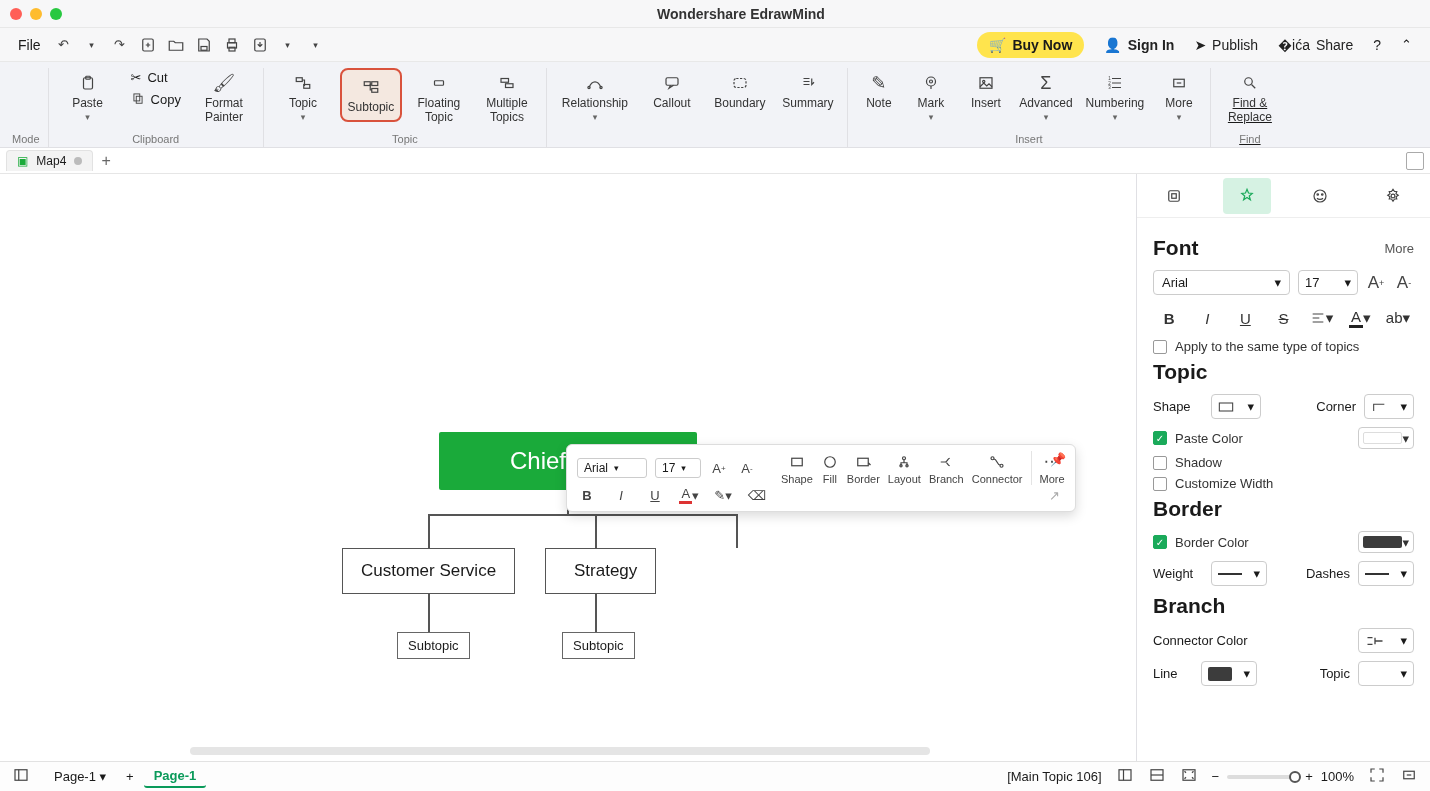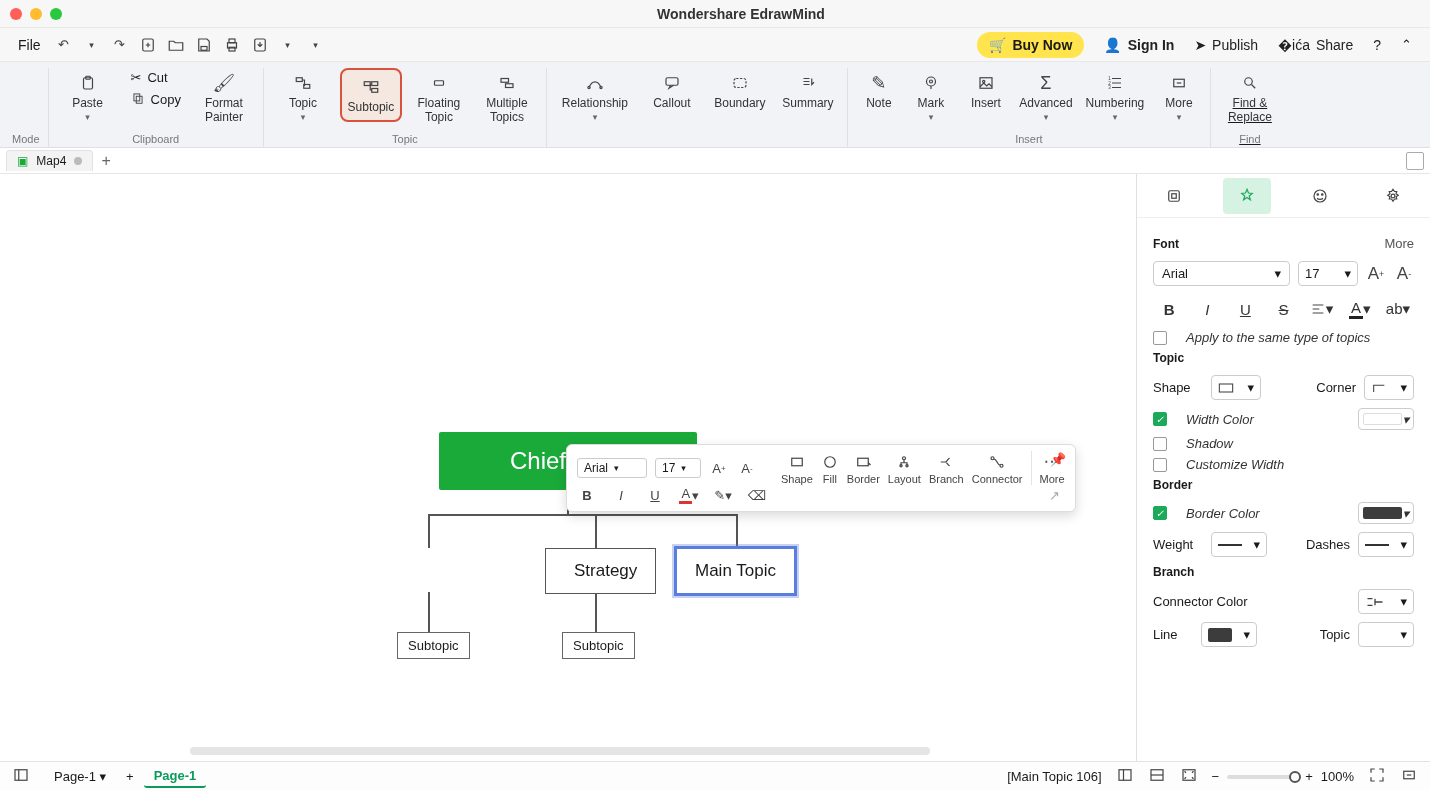--- a/index.html
+++ b/index.html
@@ -67,28 +67,28 @@
 .ficon .ic{font-size:17px;height:20px;display:flex;align-items:center;}
 .ft-small{width:20px;height:20px;display:flex;align-items:center;justify-content:center;color:#444;}
 
 
 .rpanel { position:absolute; top:174px; bottom:30px; right:0; width:294px; border-left:1px solid #e0e0e4; background:#fff; display:flex; flex-direction:column; }
 .rtabs { height:44px; display:flex; justify-content:space-around; align-items:center; border-bottom:1px solid #eee;}
 .rtab{width:48px;height:36px;display:flex;align-items:center;justify-content:center;border-radius:4px;}
 .rtab.active{background:#d6f2e3;}
 .rbody{flex:1;overflow:auto;padding:12px 16px;}
 .rsec-h{display:flex;justify-content:space-between;align-items:center;margin:6px 0 10px;}
-.rsec-h .t{font-weight:700;font-size:12px;}
+.rsec-h .t{font-weight:700;font-size:21px;}
 .rsec-h .more{font-size:13px;color:#555;}
 .rline{display:flex;align-items:center;gap:8px;margin:8px 0;}
 .rsel{flex:1;border:1px solid #ccc;border-radius:4px;padding:4px 8px;display:flex;align-items:center;justify-content:space-between;font-size:13px;background:#fff;}
 .rsmallsel{width:60px;border:1px solid #ccc;border-radius:4px;padding:4px 6px;display:flex;justify-content:space-between;align-items:center;font-size:13px;}
 .rbtns{display:flex;gap:6px;margin:6px 0;}
 .rbtns .b{width:36px;height:30px;display:flex;align-items:center;justify-content:center;border-radius:4px;font-size:15px;color:#333;}
-.chk{display:flex;align-items:center;gap:19px;font-size:13px;color:#333;margin:6px 0;font-style:italic;}
+.chk{display:flex;align-items:center;gap:8px;font-size:13px;color:#333;margin:6px 0;}
 .chk .box{width:14px;height:14px;border:1px solid #999;border-radius:2px;display:flex;align-items:center;justify-content:center;color:#fff;font-size:10px;}
 .chk .box.checked{background:#1aaa5a;border-color:#1aaa5a;}
 .swatch{width:56px;height:22px;border:1px solid #ccc;border-radius:4px;display:flex;align-items:center;justify-content:space-between;padding:0 4px;}
 .sw-fill{flex:1;height:12px;border-radius:2px;}
 svg.ics{width:18px;height:18px;stroke:#444;fill:none;stroke-width:1.6;}
 
 
 .status { position:absolute; bottom:0; left:0; right:0; height:30px; border-top:1px solid #e2e2e2; background:#fdfdfd; display:flex; align-items:center; padding:0 12px; gap:14px; font-size:13px;}
 .status .pages{display:flex;align-items:center;gap:10px;}
 .status .page-btn{padding:3px 10px;border-radius:3px;}
@@ -390,22 +390,22 @@
     <div class="conn" style="left:736px;top:340px;width:2px;height:34px;"></div>
 
     <div class="conn" style="left:428px;top:418px;width:2px;height:40px;"></div>
 
     <div class="conn" style="left:595px;top:418px;width:2px;height:40px;"></div>
 
     <div class="node-root">
         <span>Chief Mark</span>
       </div>
 
+    <div class="node-mt" style="left:342px;top:374px;"><span>Customer Service</span></div>
     <div class="node-mt" style="left:545px;top:374px;padding-left:28px;"><span>Strategy</span></div>
-    <div class="node-mt node-sel" style="left:674px;top:372px;"><span>Main Topic</span></div>
 
     <div class="node-sub" style="left:397px;top:458px;"><span>Subtopic</span></div>
     <div class="node-sub" style="left:562px;top:458px;"><span>Subtopic</span></div>
 
     <div class="float-tb">
       <div class="row1">
         <div class="fsel" style="width:70px">
             <span>Arial</span>
             <span style="font-size:9px">▾</span>
           </div>
@@ -569,21 +569,21 @@
       <span>Corner</span>
       <div class="rsmallsel" style="width:50px">
           <svg class="ics" style="width:16px;height:12px" viewBox="0 0 24 16">
             <path d="M4 14V4h16"></path>
           </svg>
           <span>▾</span>
         </div>
     </div>
     <div class="chk">
         <span class="box checked">✓</span>
-        <span>Width Color</span>
+        <span>Paste Color</span>
         <span style="flex:1"></span>
         <div class="swatch">
           <span class="sw-fill" style="background:#fff;border:1px solid #ddd;"></span>
           <span>▾</span>
         </div>
       </div>
     <div class="chk">
         <span class="box"></span>
         <span>Shadow</span>
       </div>

